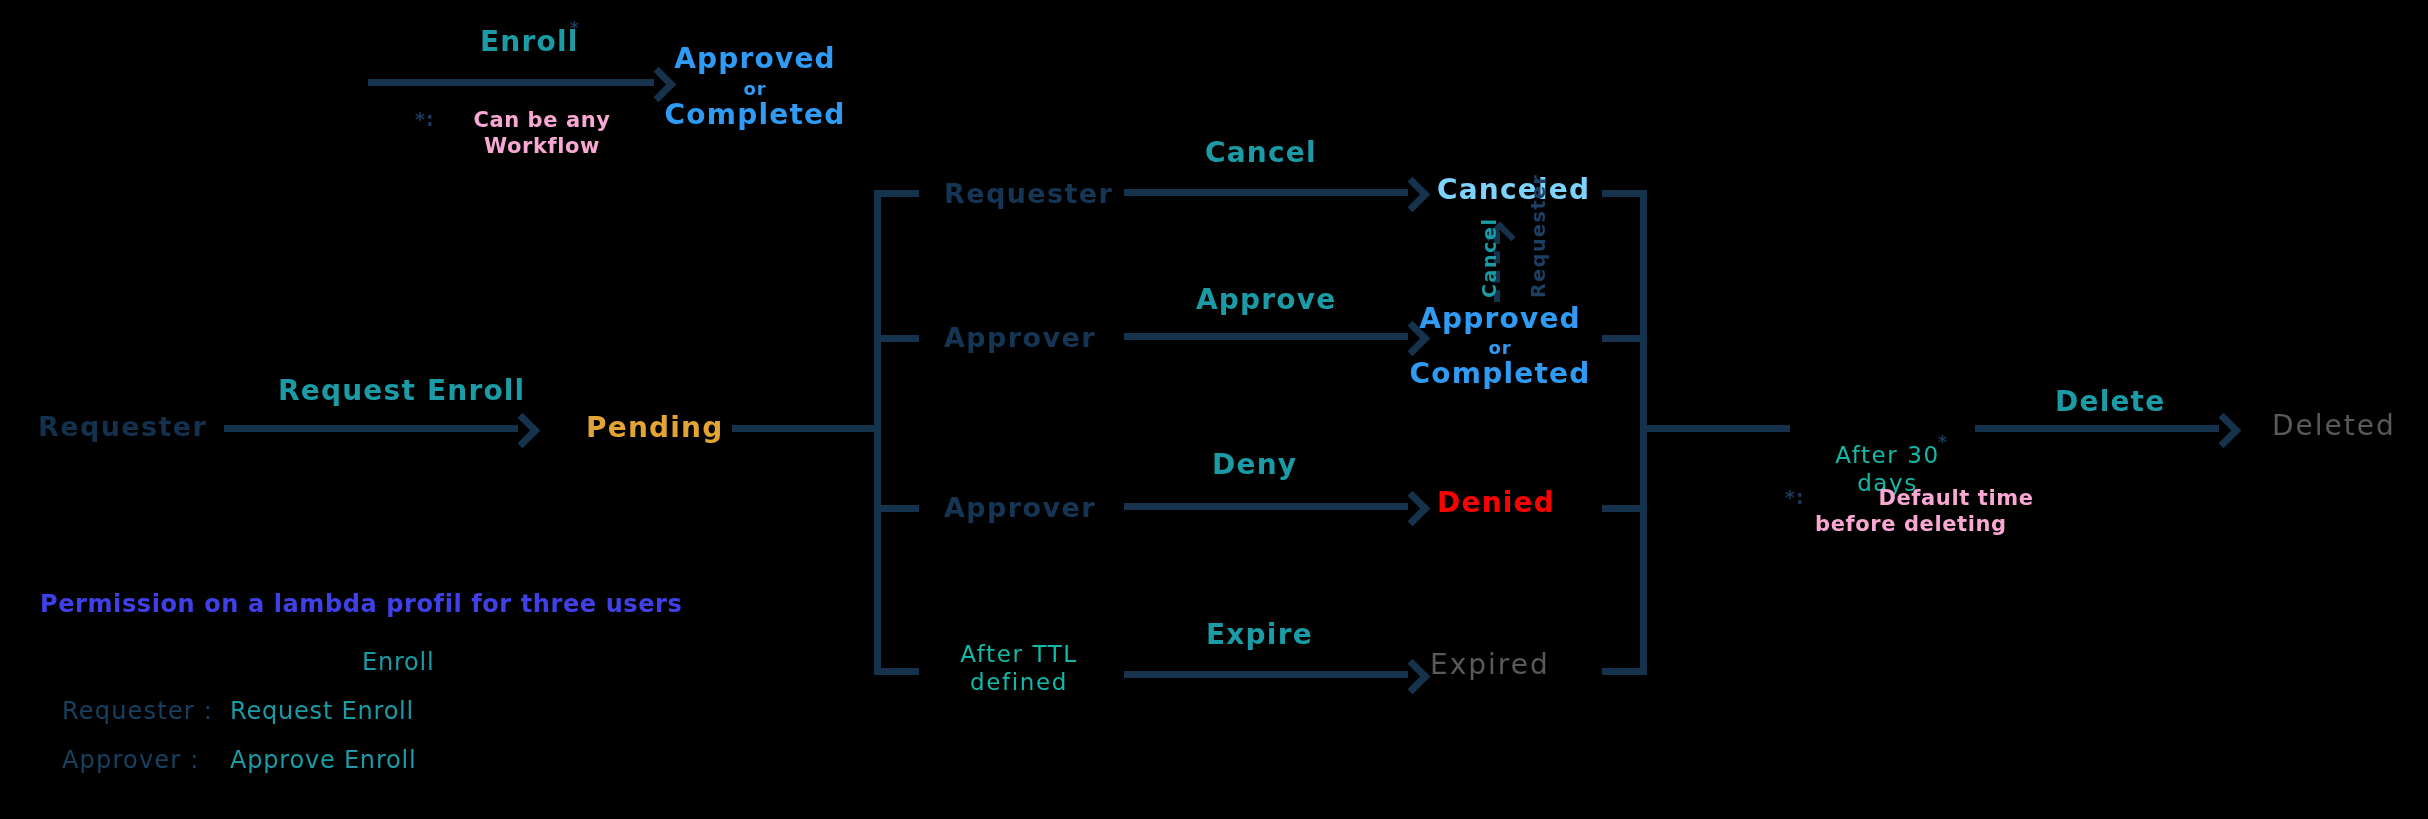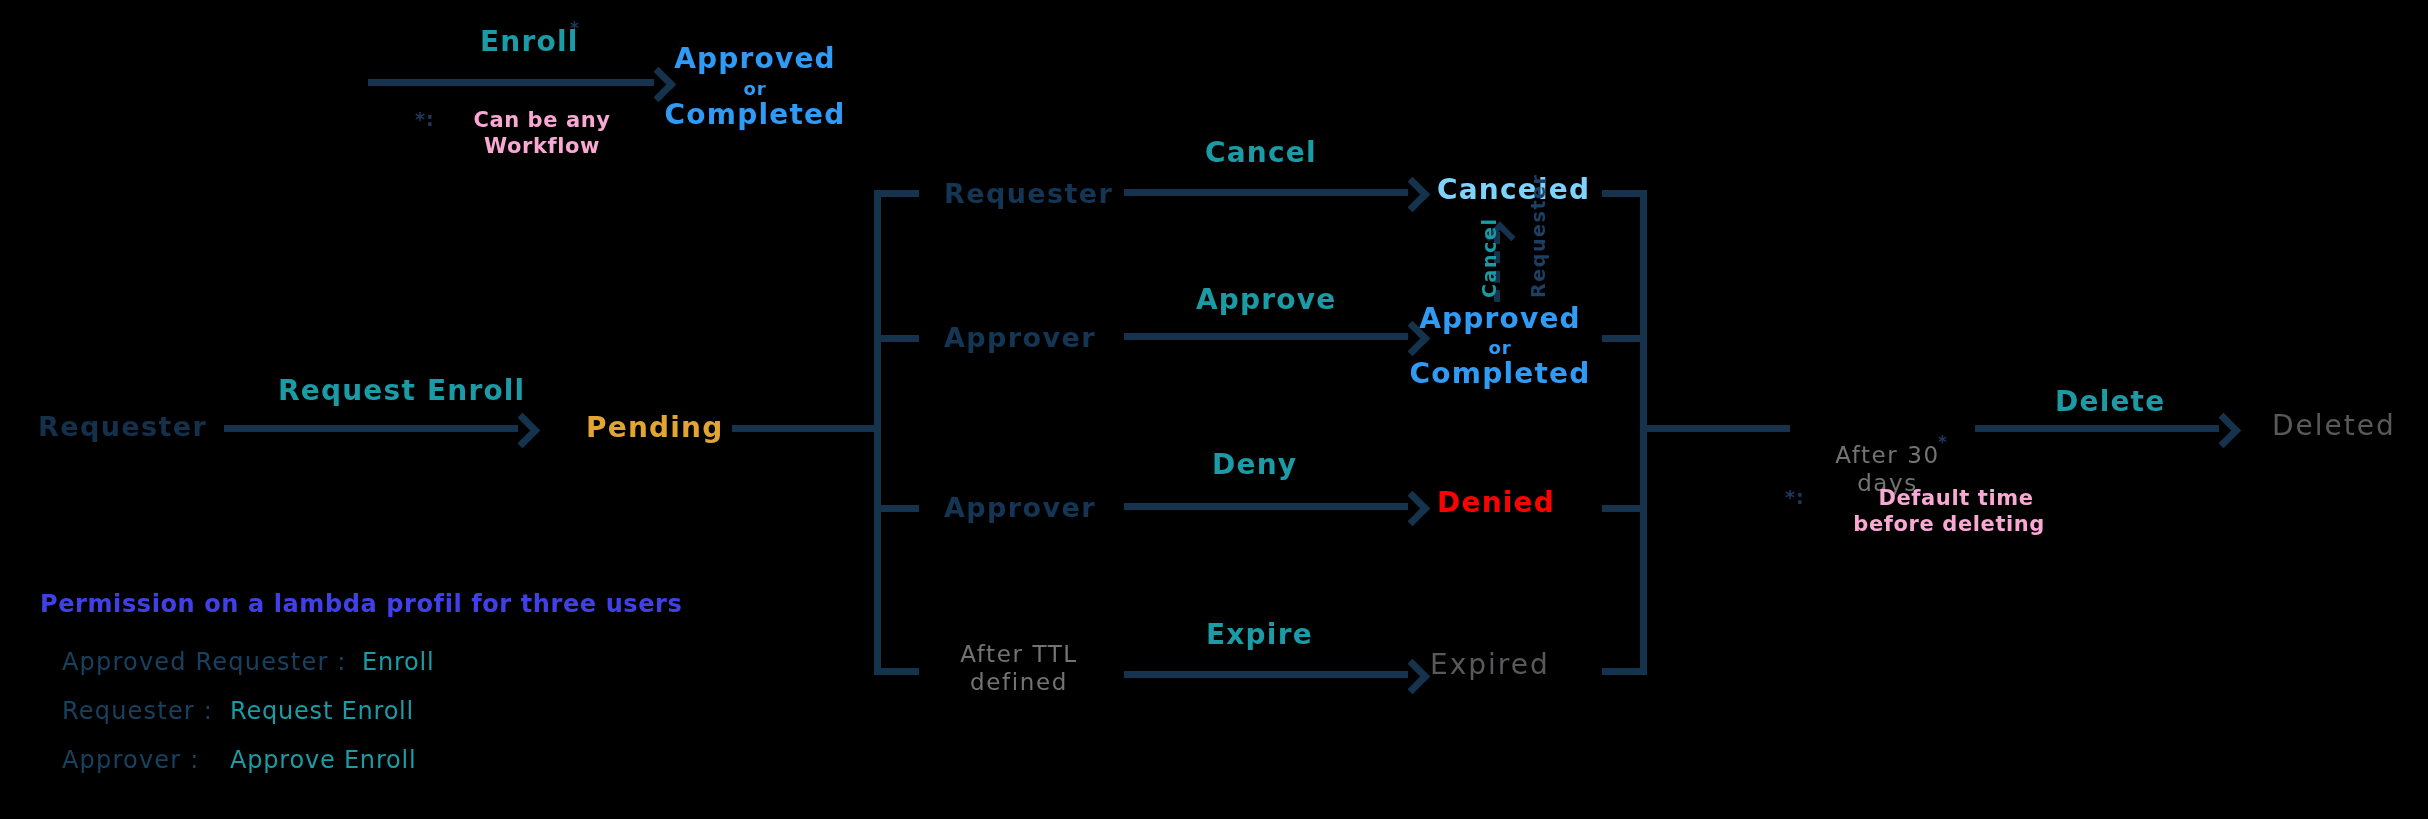--- a/index.html
+++ b/index.html
@@ -18,21 +18,21 @@
   .t-actor-dim{font-size:27px;font-weight:700;letter-spacing:1.4px;color:#143553;}
   .t-action{font-size:28px;font-weight:700;letter-spacing:1.2px;color:#1a9ba5;}
   .t-state-blue{font-size:28px;font-weight:700;letter-spacing:1.2px;color:#2f9bf5;text-align:center;line-height:1.08;}
   .t-state-or{font-size:18px;font-weight:700;letter-spacing:1px;color:#2f9bf5;}
   .t-pending{font-size:28px;font-weight:700;letter-spacing:1.2px;color:#e2a534;}
   .t-canceled{font-size:28px;font-weight:700;letter-spacing:1.2px;color:#7dd3fc;}
   .t-denied{font-size:28px;font-weight:700;letter-spacing:1.2px;color:#ff0000;}
   .t-gray{font-size:28px;font-weight:400;letter-spacing:2px;color:#59595b;}
   .t-note{font-size:21px;font-weight:700;letter-spacing:0.6px;color:#f9a8d4;line-height:1.25;text-align:center;}
   .t-note-mark{font-size:19px;font-weight:700;color:#1d3a5c;letter-spacing:1px;}
-  .t-cond{font-size:23px;font-weight:400;letter-spacing:1.6px;color:#737373;line-height:1.25;text-align:center;}
+  .t-cond{font-size:23px;font-weight:400;letter-spacing:1.6px;color:#14b8a6;line-height:1.25;text-align:center;}
   .t-sup{font-size:17px;font-weight:700;color:#1d3a5c;}
   .t-legend-title{font-size:24px;font-weight:700;letter-spacing:0.6px;color:#4040e8;}
   .t-legend-role{font-size:24px;font-weight:400;letter-spacing:1.2px;color:#17415f;}
   .t-legend-perm{font-size:24px;font-weight:400;letter-spacing:0.8px;color:#1a9ba5;}
 
   
   .line-h{position:absolute;background:#16334e;height:7px;}
   .line-v{position:absolute;background:#16334e;width:7px;}
   .arrow-wrap{position:absolute;height:30px;}
   .arrow-wrap .shaft{position:absolute;left:0;top:11px;height:7px;background:#16334e;}
@@ -139,34 +139,33 @@
   <div class="line-h" style="left:1602px;top:668px;width:45px;"></div>
 
   <div class="line-h" style="left:1640px;top:425px;width:150px;"></div>
 
   <div class="abs t-cond" style="left:1810px;top:441px;width:155px;">After 30</div>
   <div class="abs t-sup" style="left:1938px;top:432px;">*</div>
   <div class="abs t-cond" style="left:1810px;top:469px;width:155px;">days</div>
 
   <div class="abs t-note-mark" style="left:1785px;top:486px;">*:</div>
   <div class="abs t-note" style="left:1815px;top:485px;width:200px;text-align:center;margin-left:41px;">Default time</div>
-  <div class="abs t-note" style="left:1815px;top:511px;width:230px;text-align:right;">before deleting</div>
+  <div class="abs t-note" style="left:1815px;top:511px;width:230px;text-align:left;">before deleting</div>
 
   <div class="abs t-action" style="left:2055px;top:373px;margin-top:12px;">Delete</div>
 
   <div class="arrow-wrap" style="left:1975px;top:414px;width:260px;">
     <div class="shaft" style="width:244px;"></div>
     <div class="head" style="left:236px;"></div>
   </div>
 
   <div class="abs t-gray" style="left:2272px;top:409px;">Deleted</div>
 
   <div class="abs t-legend-title" style="left:40px;top:590px;">Permission on a lambda profil for three users</div>
 
-  <div class="abs t-legend-role" style="left:62px;top:648px;">Approved Requester :</div>
   <div class="abs t-legend-perm" style="left:362px;top:648px;">Enroll</div>
 
   <div class="abs t-legend-role" style="left:62px;top:697px;">Requester :</div>
   <div class="abs t-legend-perm" style="left:230px;top:697px;">Request Enroll</div>
 
   <div class="abs t-legend-role" style="left:62px;top:746px;">Approver :</div>
   <div class="abs t-legend-perm" style="left:230px;top:746px;">Approve Enroll</div>
 
 </div>
 

